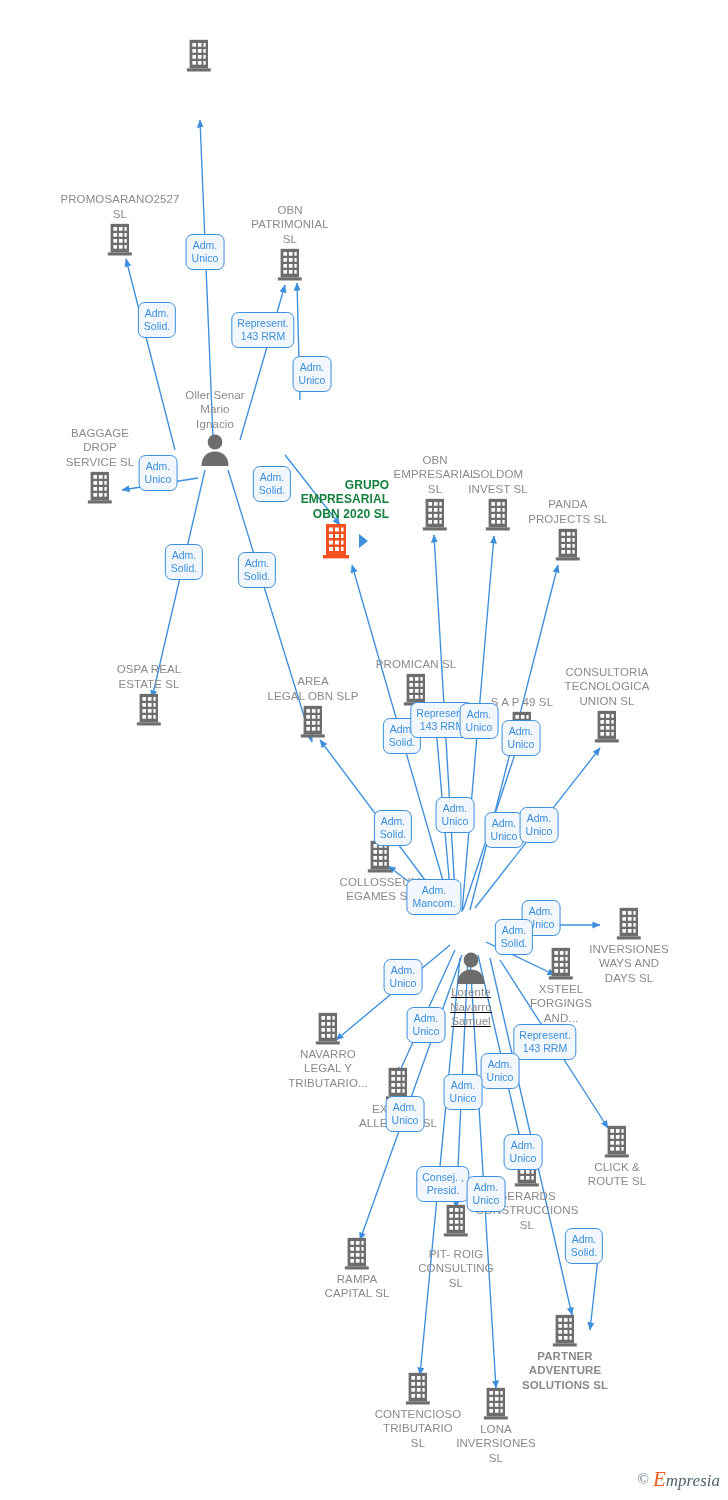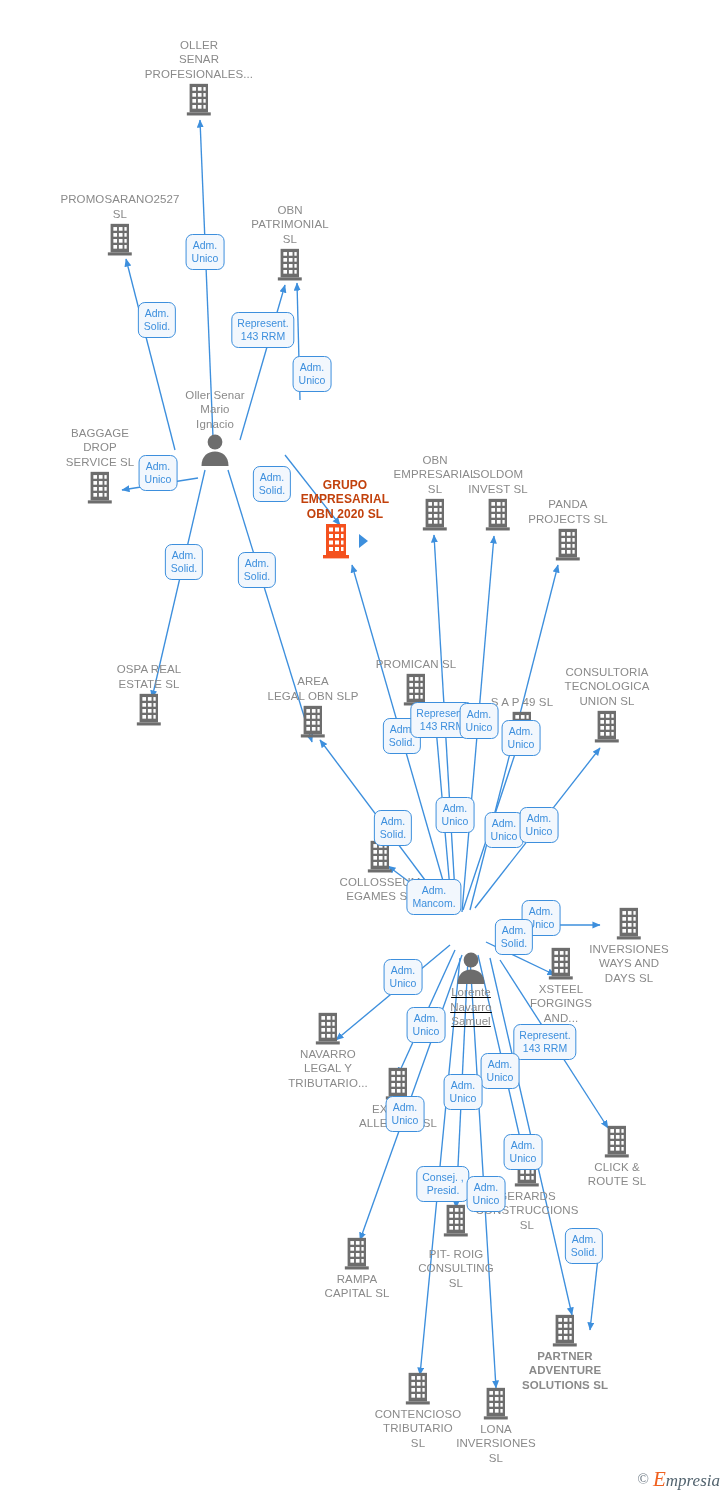--- a/index.html
+++ b/index.html
@@ -36,23 +36,24 @@
     color: #8a8a8a;
     text-align: center;
     letter-spacing: 0.1px;
     white-space: pre-line;
     font-family: "Liberation Sans", sans-serif;
   }
   .node-label.below { order: 2; margin-top: 1px; }
   .node-label.above { order: 0; margin-bottom: 1px; }
   .node-icon { order: 1; line-height: 0; }
   .node.highlight .node-label {
-    color: #c2410c;
+    color: #15803d;
     font-weight: bold;
     font-size: 12px;
+    text-align: right;
   }
   .edge-label {
     position: absolute;
     background: #f2f7fd;
     border: 1.4px solid #3d8fdd;
     border-radius: 7px;
     color: #3d8fdd;
     font-size: 10.5px;
     line-height: 13px;
     text-align: center;
@@ -115,23 +116,20 @@
         <path d="M 462 955 L 360 1240" marker-end="url(#arrow)"></path>
         <path d="M 490 958 L 572 1315" marker-end="url(#arrow)"></path>
         <path d="M 460 958 L 420 1375" marker-end="url(#arrow)"></path>
         <path d="M 470 958 L 496 1388" marker-end="url(#arrow)"></path>
         <path d="M 600 1240 L 590 1330" marker-end="url(#arrow)"></path>
       </g>
   </svg>
 
   <div id="nodes-layer">
       <div class="node" style="left: 199px; top: 37.5px;">
-        <div class="node-label above">OLLER
-SENAR
-PROFESIONALES...</div>
         <div class="node-icon"><svg width="27.6" height="34.96" viewBox="0 0 30 38" xmlns="http://www.w3.org/2000/svg">
             <rect x="5" y="2" width="20" height="31" fill="#6d6d6d"></rect>
             <rect x="2" y="33" width="26" height="3.4" fill="#6d6d6d"></rect>
             <g fill="#ffffff">
               <rect x="8" y="5.5" width="4" height="4"></rect>
               <rect x="14" y="5.5" width="4" height="4"></rect>
               <rect x="20" y="5.5" width="2.5" height="4"></rect>
               <rect x="8" y="12" width="4" height="4"></rect>
               <rect x="14" y="12" width="4" height="4"></rect>
               <rect x="20" y="12" width="2.5" height="4"></rect>

